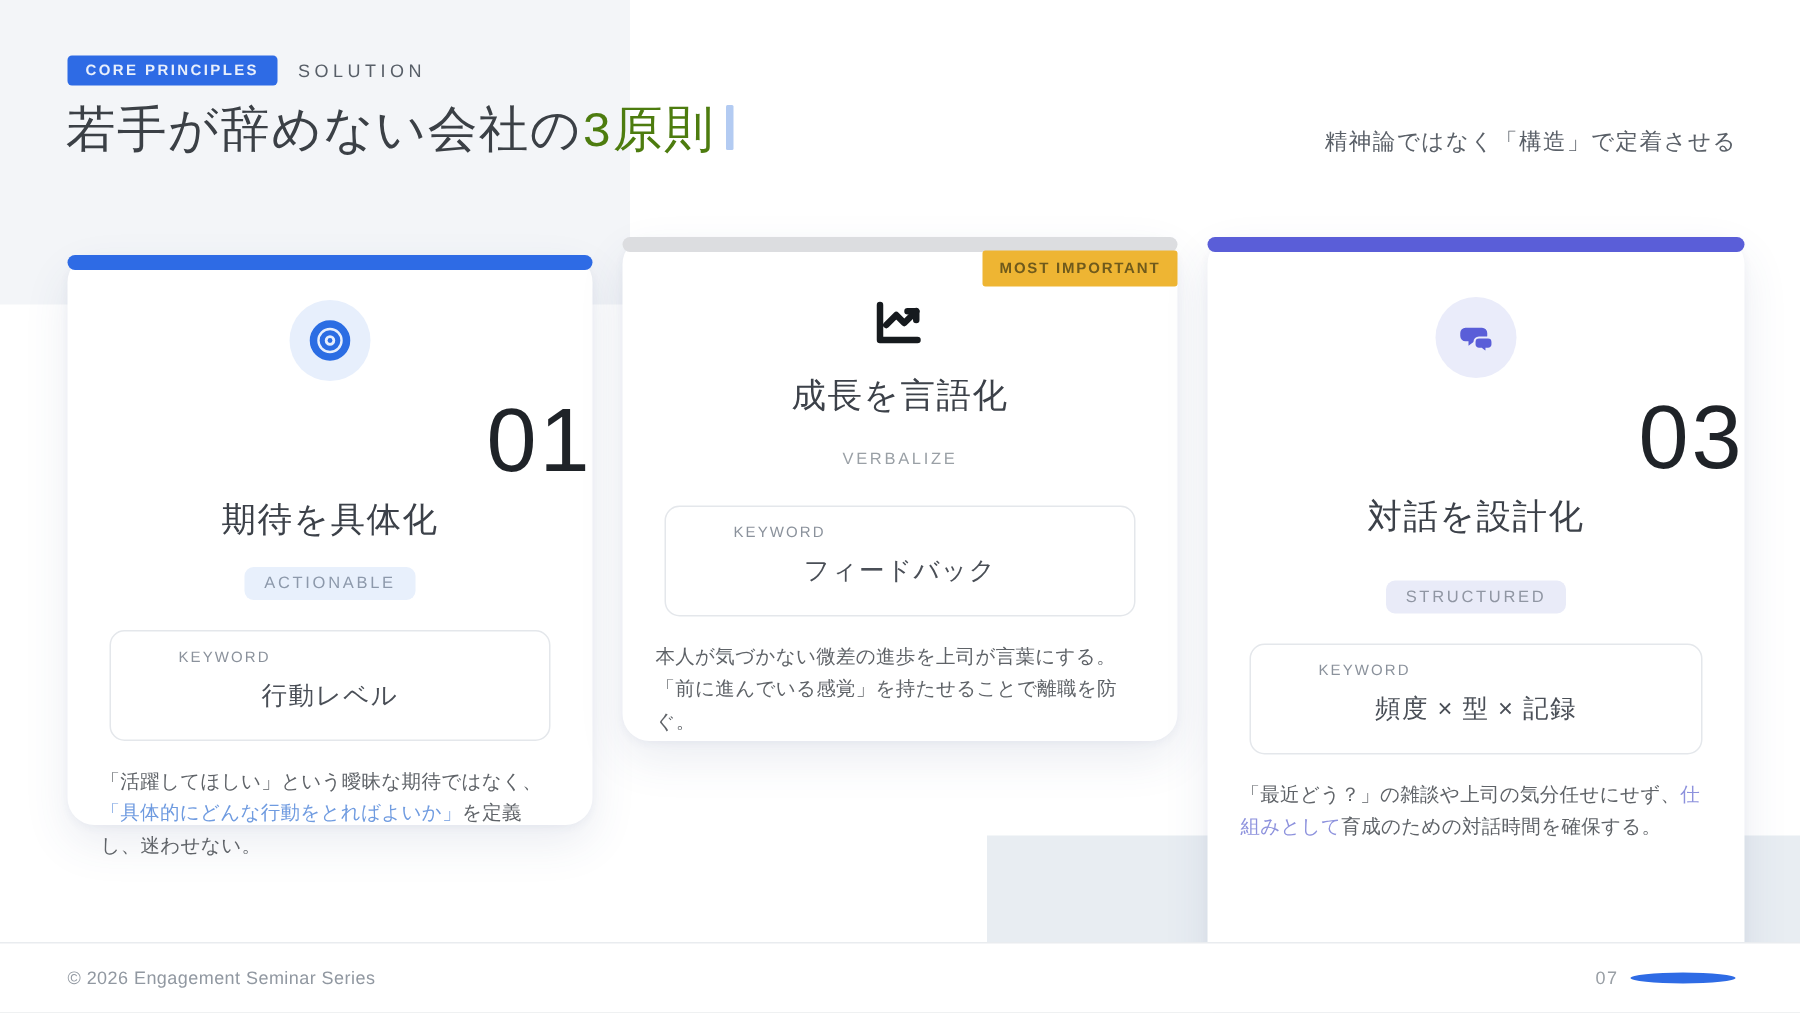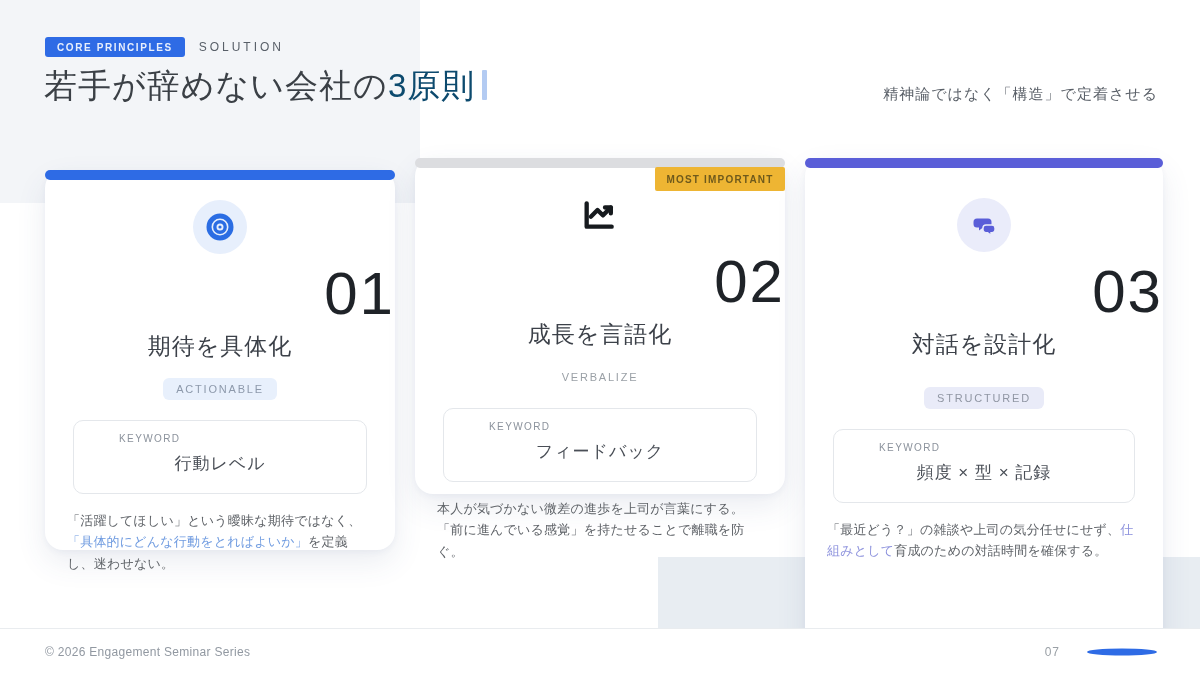--- a/index.html
+++ b/index.html
@@ -14,21 +14,21 @@
   .bg-bluegray{ position:absolute; left:658px; top:557px; width:542px; height:71px; background:#e8edf2; }
 
   
   .kicker-row { position:absolute; left:45px; top:37px; display:flex; align-items:center; gap:14px; }
   .badge-core {
     background:#2e6be5; color:#e8effc; font-size:10px; letter-spacing:1.6px;
     padding:5px 12px 4px; border-radius:3px; font-weight:bold;
   }
   .kicker { color:#585f68; font-size:12px; letter-spacing:3px; }
   .title { position:absolute; left:44px; top:64px; font-size:33px; letter-spacing:1px; color:#3b4046; font-weight:400; white-space:nowrap; }
-  .title .accent { color:#0c4a6e; }
+  .title .accent { color:#4d7c0f;font-family:Liberation Mono, monospace; }
   .title-cursor { display:inline-block; width:5px; height:30px; background:#b3cbf2; margin-left:7px; vertical-align:-3px; border-radius:1px; }
   .subtitle { position:absolute; right:42px; top:85px; font-size:15px; color:#5a6068; letter-spacing:1px; }
 
   
   .card {
     position:absolute; background:#ffffff; border-radius:18px;
     box-shadow:0 12px 30px rgba(60,80,130,0.10), 0 2px 6px rgba(60,80,130,0.05);
     text-align:center;
   }
   .card-1 { left:45px;  top:170px; width:350px; height:380px; }
@@ -74,21 +74,21 @@
   .hl-blue   { color:#6f9be0; }
   .hl-purple { color:#8d92dd; }
 
   
   .footer {
     position:absolute; left:0; right:0; bottom:0; height:47px; background:#ffffff;
     border-top:1px solid #e9ecef; display:flex; align-items:center; justify-content:space-between;
     padding:0 42px 0 45px;
   }
   .copyright { font-size:12px; color:#9198a1; letter-spacing:0.3px; }
-  .page-group { display:flex; align-items:center; gap:26px; }
+  .page-group { display:flex; align-items:center; gap:7px; }
   .page-num { font-size:12px; color:#9aa0a6; letter-spacing:1px; }
 </style>
 </head>
 <body>
 
 <div class="slide">
   <div class="bg-gray"></div>
   <div class="bg-bluegray"></div>
 
   <div class="kicker-row">
@@ -126,21 +126,20 @@
     <div class="ribbon">MOST IMPORTANT</div>
     <div class="icon-wrap">
       <div class="icon-plain">
         <svg width="40" height="40" viewBox="0 0 24 24" fill="none" stroke="#161a1e" stroke-width="2.6" stroke-linecap="round" stroke-linejoin="round">
           <path d="M4 5v14h15"></path>
           <path d="m6.5 13 4-4 3.2 3.2L18.5 7.5"></path>
           <path d="M18.5 11V7.5H15"></path>
         </svg>
       </div>
     </div>
-    <div class="card-number">02</div>
     <div class="card-title">成長を言語化</div>
     <span class="tag tag-plain">VERBALIZE</span>
     <div class="keyword-box">
       <div class="keyword-label">KEYWORD</div>
       <div class="keyword-value">フィードバック</div>
     </div>
     <div class="card-desc"><span>本人が気づかない微差の進歩を上司が言葉にする。「前に進んでいる感覚」を持たせることで離職を防ぐ。</span></div>
   </div>
 
   <div class="card card-3">

